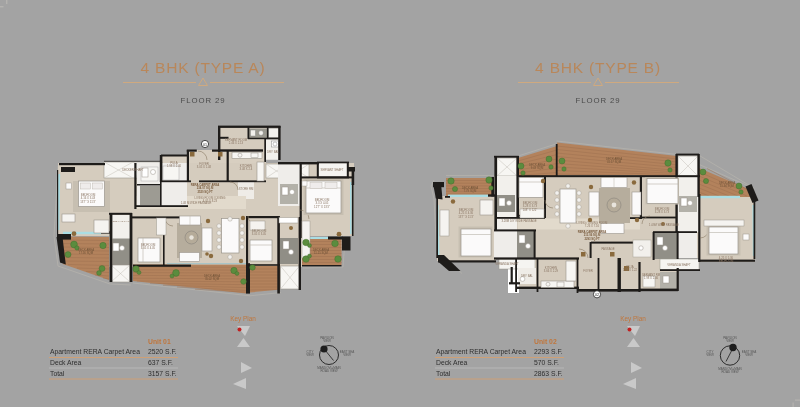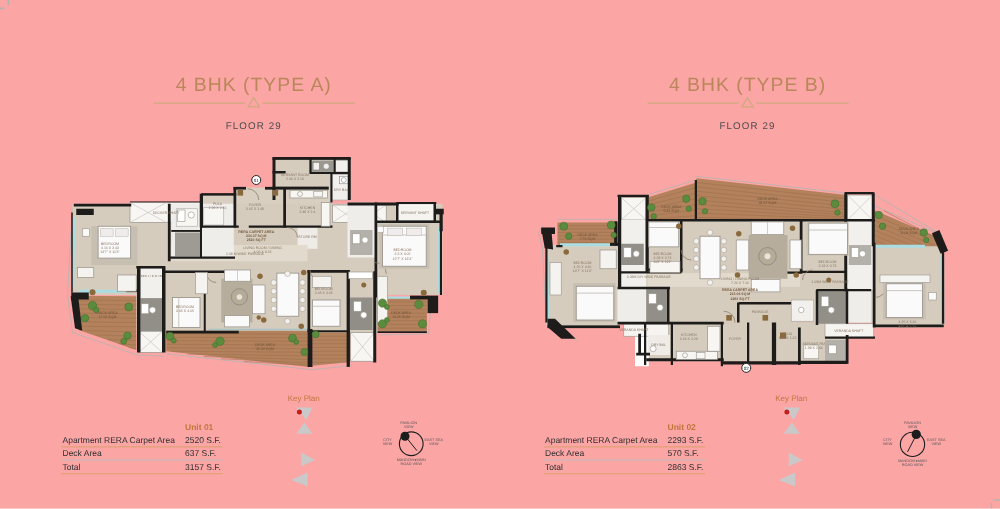--- a/index.html
+++ b/index.html
@@ -1,16 +1,16 @@
 <!DOCTYPE html>
 <html><head>
 <meta charset="utf-8">
 <style>
   html,body{margin:0;padding:0;background:#ffffff;}
-  #page{position:relative;width:800px;height:407px;background:#fca5a5;overflow:hidden;
+  #page{position:relative;width:800px;height:407px;background:#a3a3a3;overflow:hidden;
         font-family:"Liberation Sans", sans-serif;}
   svg{position:absolute;left:0;top:0;}
   text{font-family:"Liberation Sans", sans-serif;}
 </style>
 </head>
 <body>
 <div id="page">
 <svg width="800" height="407" viewBox="0 0 800 407">
 
   <rect x="6" y="0" width="1.4" height="4" fill="#b5b3b0"></rect>

